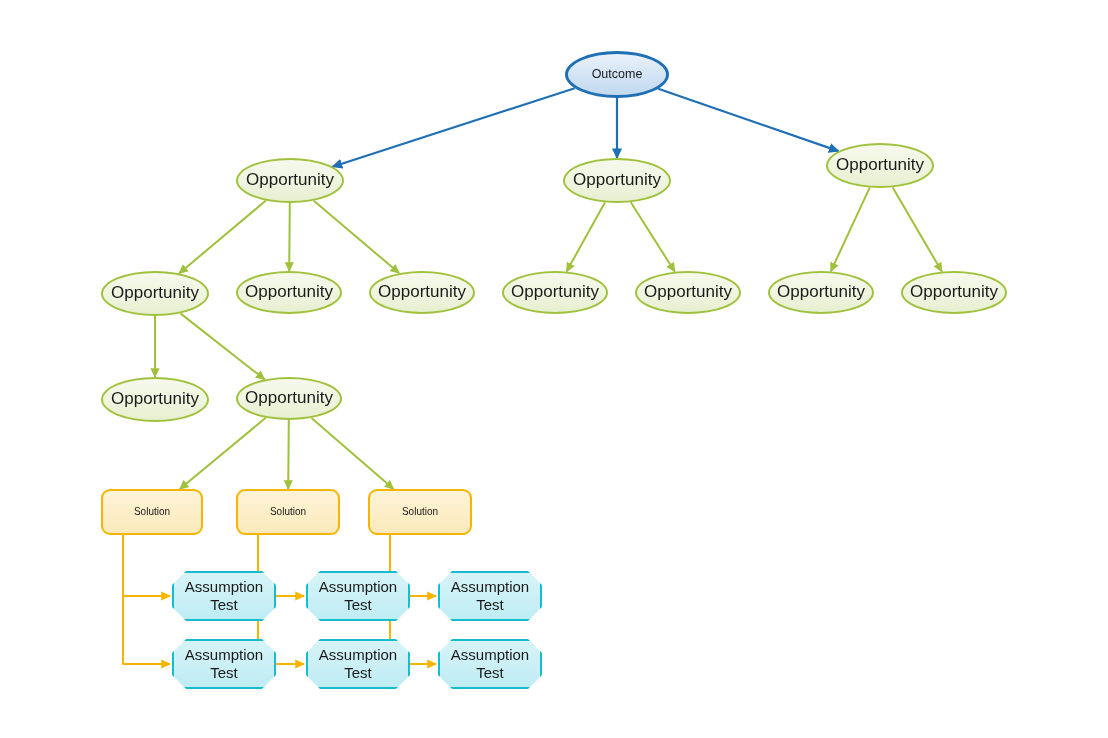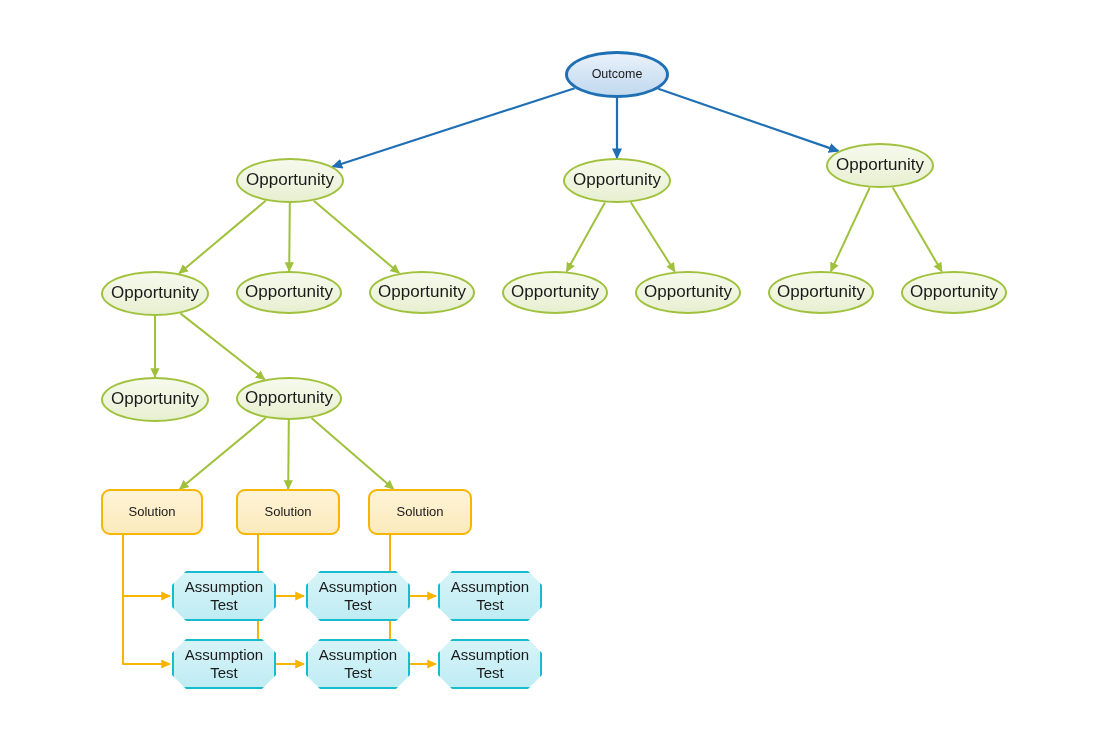--- a/index.html
+++ b/index.html
@@ -50,21 +50,21 @@
     border: 2.5px solid #9fc13c;
     background: linear-gradient(to bottom, #f6f9ec 0%, #eef4dd 60%, #e7efd0 100%);
     font-size: 17px;
     text-align: center;
   }
   
   .node-solution {
     border-radius: 9px;
     border: 2.5px solid #f7b500;
     background: linear-gradient(to bottom, #fdf3d6 0%, #fceabc 100%);
-    font-size: 13px;
+    font-size: 10px;
   }
   
   .node-assumption {
     border: 2.5px solid #17bccf;
     background: linear-gradient(to bottom, #d6f4f8 0%, #bfecf3 100%);
     font-size: 15px;
     clip-path: polygon(14px 0, calc(100% - 14px) 0, 100% 14px, 100% calc(100% - 14px),
                        calc(100% - 14px) 100%, 14px 100%, 0 calc(100% - 14px), 0 14px);
     white-space: pre-line;
   }

